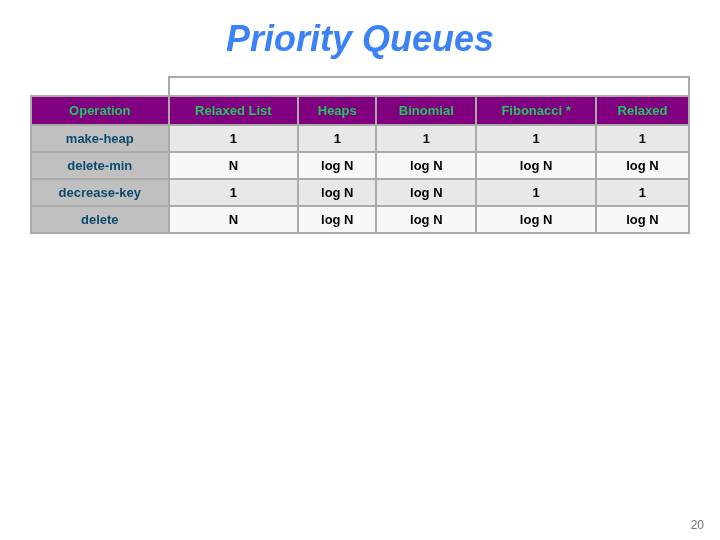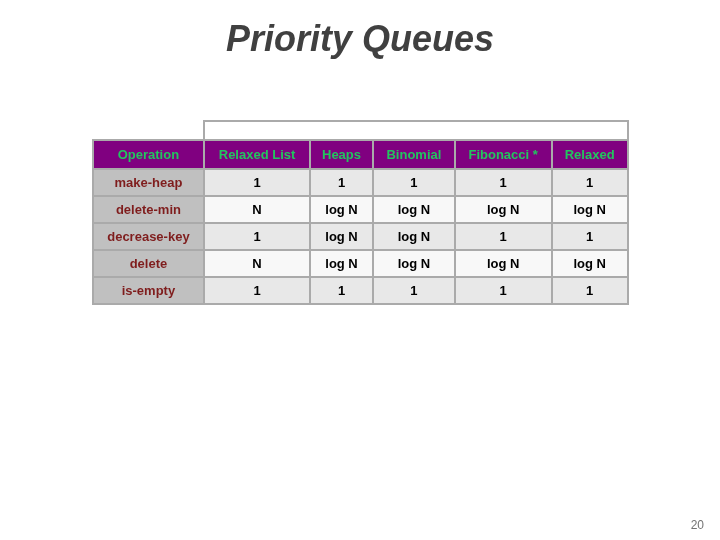--- a/index.html
+++ b/index.html
@@ -10,35 +10,34 @@
       width: 720px;
       height: 540px;
       overflow: hidden;
       position: relative;
     }
 
     .page-title {
       text-align: center;
       font-size: 36px;
       font-weight: bold;
-      color: #404040;
+      color: #3b82f6;
       padding: 18px 0 16px 0;
       font-style: italic;
     }
 
     .table-wrapper {
       display: flex;
       justify-content: center;
       padding: 0 30px;
     }
 
     table {
       border-collapse: collapse;
-      width: 537px;
-      margin-top: 44px;
+      width: 660px;
     }
 
     .heaps-header-row td {
       background: #ffffff;
       padding: 0;
     }
 
     .heaps-header-cell {
       background: #800080;
       color: #ffffff;
@@ -87,21 +86,21 @@
       background: #e8e8e8;
     }
 
     .data-row:nth-child(even) td {
       background: #f8f8f8;
     }
 
     .op-cell {
       background: #c0c0c0 !important;
       font-weight: bold;
-      color: #7f1d1d;
+      color: #0c4a6e;
     }
 
     .highlight-blue {
       background: #4444cc !important;
       color: #ffffff !important;
     }
 
     .page-number {
       position: absolute;
       bottom: 8px;
@@ -159,25 +158,17 @@
           <td>1</td>
         </tr>
         <tr class="data-row">
           <td class="op-cell">delete</td>
           <td>N</td>
           <td>log N</td>
           <td>log N</td>
           <td>log N</td>
           <td>log N</td>
         </tr>
-        <tr class="data-row">
-          <td class="op-cell">is-empty</td>
-          <td>1</td>
-          <td>1</td>
-          <td>1</td>
-          <td>1</td>
-          <td>1</td>
-        </tr>
       </tbody>
   </table>
 </div>
 
 <div class="page-number">20</div>
 
 </body></html>

